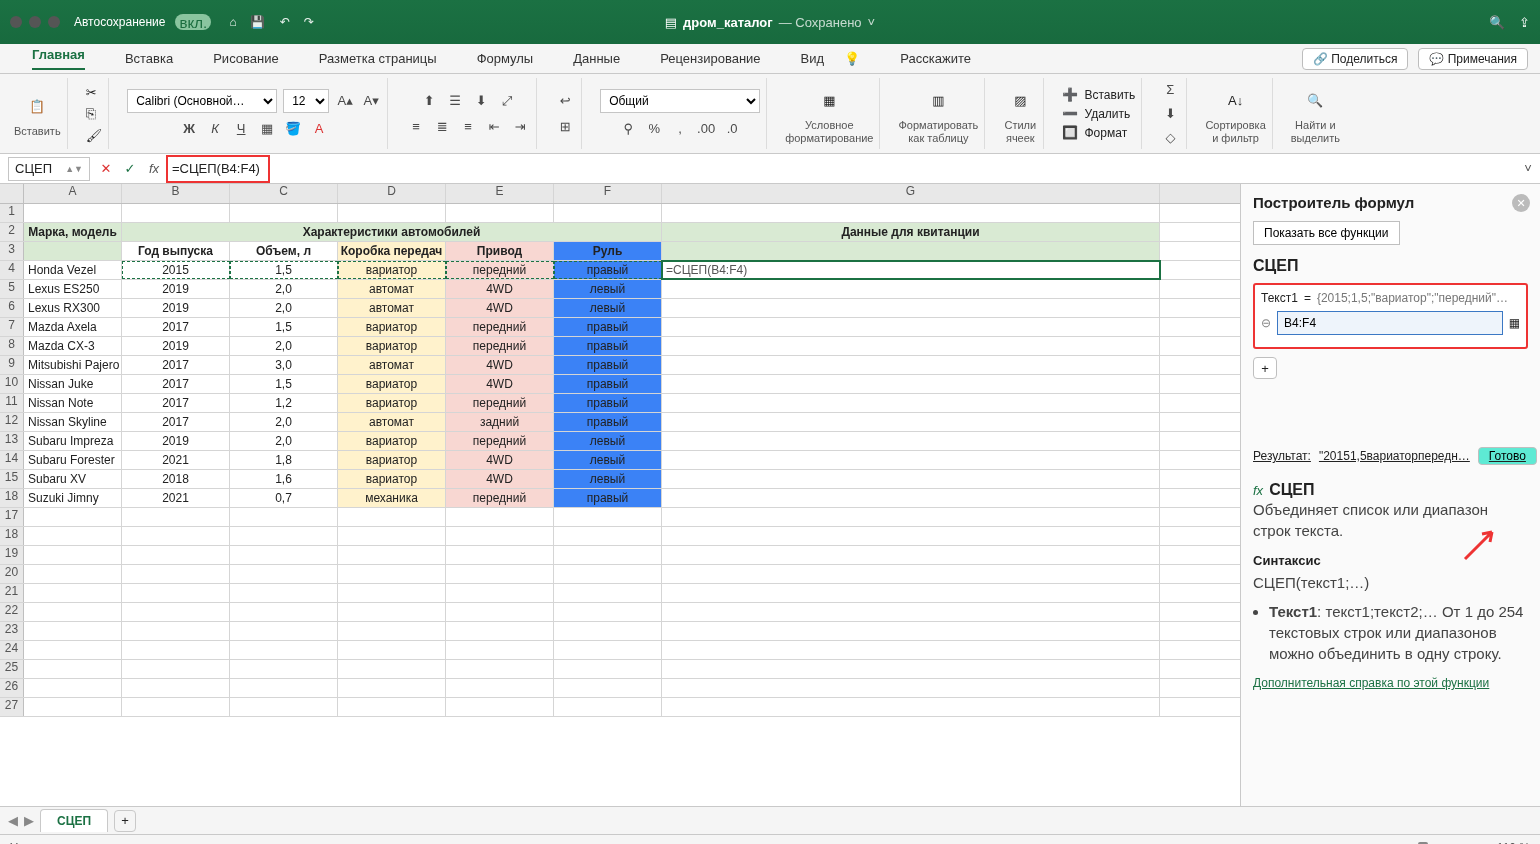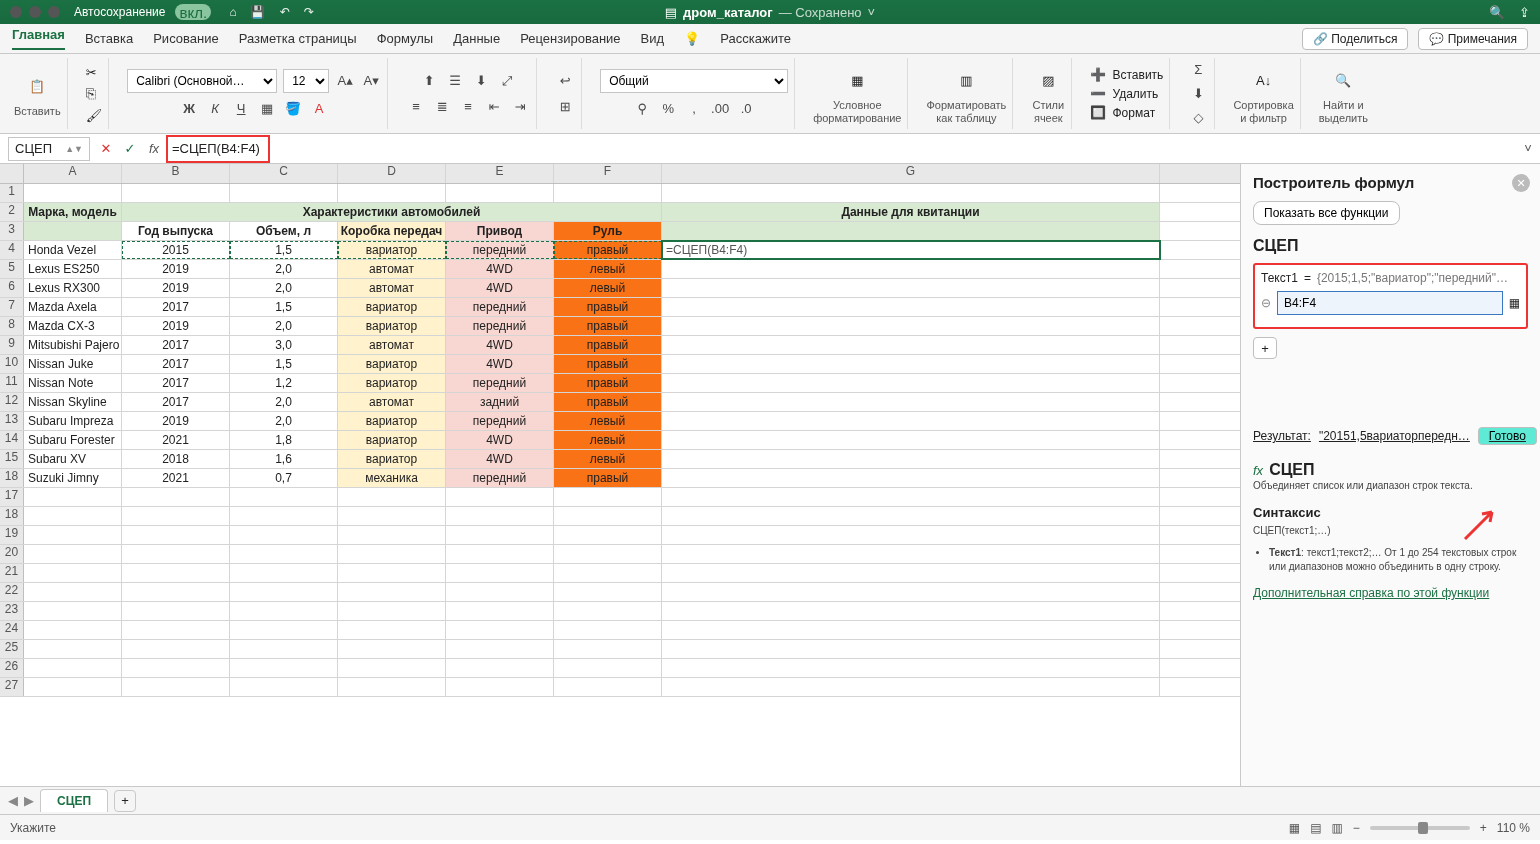--- a/index.html
+++ b/index.html
@@ -1,31 +1,31 @@
 <!DOCTYPE html>
 <html><head>
 <meta charset="utf-8">
 <style>
 * { margin: 0; padding: 0; box-sizing: border-box; font-family: -apple-system, "Segoe UI", Arial, sans-serif; }
 body { width: 1540px; height: 844px; background: #fff; overflow: hidden; font-size: 13px; color: #222; }
 
 
-.titlebar { height: 24px; background: linear-gradient(#1b7143,#186a3e); display: flex; align-items: center; padding: 0 10px; color: #fff; }
+.titlebar { height: 44px; background: linear-gradient(#1b7143,#186a3e); display: flex; align-items: center; padding: 0 10px; color: #fff; }
 .traffic { display: flex; gap: 7px; margin-right: 14px; }
 .dot { width: 12px; height: 12px; border-radius: 50%; background: #555; }
 .titlebar .left-group { display: flex; align-items: center; gap: 10px; font-size: 12px; }
 .switch { width: 36px; height: 16px; border-radius: 8px; background: #8ac59f; display: inline-flex; align-items: center; font-size: 15px; color: #1b6d3f; padding-left: 4px; }
 .tb-icons { display: flex; gap: 14px; margin-left: 8px; }
 .tb-icons span { opacity: .9; }
 .titlebar .center { position: absolute; left: 50%; transform: translateX(-50%); display: flex; gap: 6px; align-items: center; font-size: 13px; }
 .titlebar .right { margin-left: auto; display: flex; gap: 14px; }
 
 
 .ribbon-tabs { display: flex; align-items: center; height: 30px; padding: 0 12px; border-bottom: 1px solid #c9c9c9; background: #f5f5f5; gap: 20px; }
-.ribbon-tabs .tab { font-size: 13px; color: #333; cursor: pointer; }
+.ribbon-tabs .tab { font-size: 13px; color: #333; cursor: pointer; margin-left: 20px; }
 .ribbon-tabs .tab.active { color: #1b7143; font-weight: 600; border-bottom: 2px solid #1b7143; padding-bottom: 6px; }
 .ribbon-tabs .right-btns { margin-left: auto; display: flex; gap: 10px; }
 .ribbon-tabs .btn { border: 1px solid #bdbdbd; border-radius: 4px; padding: 3px 10px; font-size: 12px; background: #fff; }
 
 
 .ribbon { height: 80px; background: #f5f5f5; border-bottom: 1px solid #c9c9c9; display: flex; align-items: center; padding: 4px 8px; gap: 12px; }
 .rgroup { display: flex; flex-direction: column; align-items: center; gap: 2px; padding: 0 6px; border-right: 1px solid #dcdcdc; height: 100%; justify-content: center; }
 .rgroup:last-child { border-right: none; }
 .rgroup .row { display: flex; gap: 6px; align-items: center; }
 .rsel { height: 24px; border: 1px solid #c5c5c5; background: #fff; font-size: 12px; padding: 0 4px; }
@@ -48,40 +48,40 @@
 .ch { text-align: center; font-size: 12px; color: #555; border-right: 1px solid #d5d5d5; }
 .rows { }
 .row-line { display: flex; height: 19px; border-bottom: 1px solid #d5d5d5; }
 .rh { width: 24px; text-align: center; font-size: 12px; color: #555; background: #e8e8e8; border-right: 1px solid #bfbfbf; }
 .cell { border-right: 1px solid #d5d5d5; font-size: 12px; padding: 0 4px; display: flex; align-items: center; overflow: hidden; white-space: nowrap; }
 .wA { width: 98px; } .wB { width: 108px; } .wC { width: 108px; } .wD { width: 108px; } .wE { width: 108px; } .wF { width: 108px; } .wG { width: 498px; }
 .hdr-green { background: #d9ead3; font-weight: 600; justify-content: center; }
 .hdr-sub { font-weight: 600; justify-content: center; }
 .col-yellow { background: #fff2cc; }
 .col-pink { background: #f8d7d2; }
-.col-blue { background: #f97316; }
+.col-blue { background: #3b82f6; }
 .center { justify-content: center; }
 .marching { outline: 1.5px dashed #1b7143; outline-offset: -1px; }
 .g-sel { outline: 2px solid #1b7143; outline-offset: -1px; }
 .formula-cell { color: #555; }
 
 
 .panel { width: 300px; border-left: 1px solid #c9c9c9; background: #fafafa; padding: 10px 12px; overflow-y: auto; position: relative; }
 .panel h3 { font-size: 15px; font-weight: 600; margin-bottom: 10px; }
 .panel .close { position: absolute; right: 10px; top: 10px; width: 18px; height: 18px; border-radius: 50%; background: #bbb; color: #fff; display: flex; align-items: center; justify-content: center; font-size: 11px; }
-.pill-btn { border: 1px solid #bfbfbf; border-radius: 8px; padding: 4px 10px; font-size: 12px; background: #fff; }
+.pill-btn { border: 1px solid #bfbfbf; border-radius: 0; padding: 4px 10px; font-size: 12px; background: #fff; }
 .fname { font-size: 16px; font-weight: 600; margin: 12px 0 8px; }
 .argbox { border: 2px solid #e33; border-radius: 3px; padding: 6px; margin-bottom: 8px; background: #fff; }
 .arg-row { display: flex; align-items: center; font-size: 12px; gap: 6px; margin-bottom: 6px; }
 .arg-input { flex: 1; height: 24px; border: 1px solid #3b78c4; background: #eef4fb; padding: 0 6px; font-size: 12px; }
 .add-arg { width: 24px; height: 22px; border: 1px solid #bfbfbf; border-radius: 4px; background: #fff; display: flex; align-items: center; justify-content: center; margin-top: 4px; }
 .result-row { display: flex; align-items: center; gap: 8px; font-size: 12px; margin-top: 68px; text-decoration: underline; }
 .done-btn { border: 1px solid #bfbfbf; border-radius: 4px; padding: 1px 10px; font-size: 12px; background: #5eead4; margin-left: auto; }
 .syntax h4 { font-size: 13px; margin: 12px 0 4px; font-weight: 600; }
-.syntax p, .syntax li { font-size: 10px; color: #444; line-height: 1.4; }
+.syntax p, .syntax li { font-size: 15px; color: #444; line-height: 1.4; }
 .link { color: #1b7143; text-decoration: underline; font-size: 12px; display: block; margin-top: 12px; }
 .arrow-annot { position: absolute; right: 40px; top: 340px; width: 40px; height: 40px; }
 
 
 .sheet-tabs { height: 28px; border-top: 1px solid #c9c9c9; display: flex; align-items: center; background: #f5f5f5; padding: 0 8px; gap: 6px; }
 .sheet-tab { padding: 4px 16px; background: #fff; border: 1px solid #c9c9c9; border-bottom: none; border-radius: 4px 4px 0 0; font-size: 12px; font-weight: 600; color: #1b7143; }
 .nav-arrow { color: #888; }
 .add-sheet { width: 22px; height: 22px; border: 1px solid #c9c9c9; border-radius: 4px; display: flex; align-items: center; justify-content: center; }
 
 
@@ -183,21 +183,21 @@
       <span class="ricon">≡</span>
       <span class="ricon">⇤</span>
       <span class="ricon">⇥</span>
     </div>
   </div>
   <div class="rgroup" style="gap:6px">
     <span class="ricon">↩</span>
     <span class="ricon">⊞</span>
   </div>
   <div class="rgroup" style="gap:6px">
-    <select class="rsel" style="width:188px"><option>Общий</option></select>
+    <select class="rsel" style="width:160px"><option>Общий</option></select>
     <div class="row">
       <span class="ricon">⚲</span>
       <span class="ricon">%</span>
       <span class="ricon">,</span>
       <span class="ricon">.00</span>
       <span class="ricon">.0</span>
     </div>
   </div>
   <div class="rgroup">
       <div class="big-icon">▦</div>

